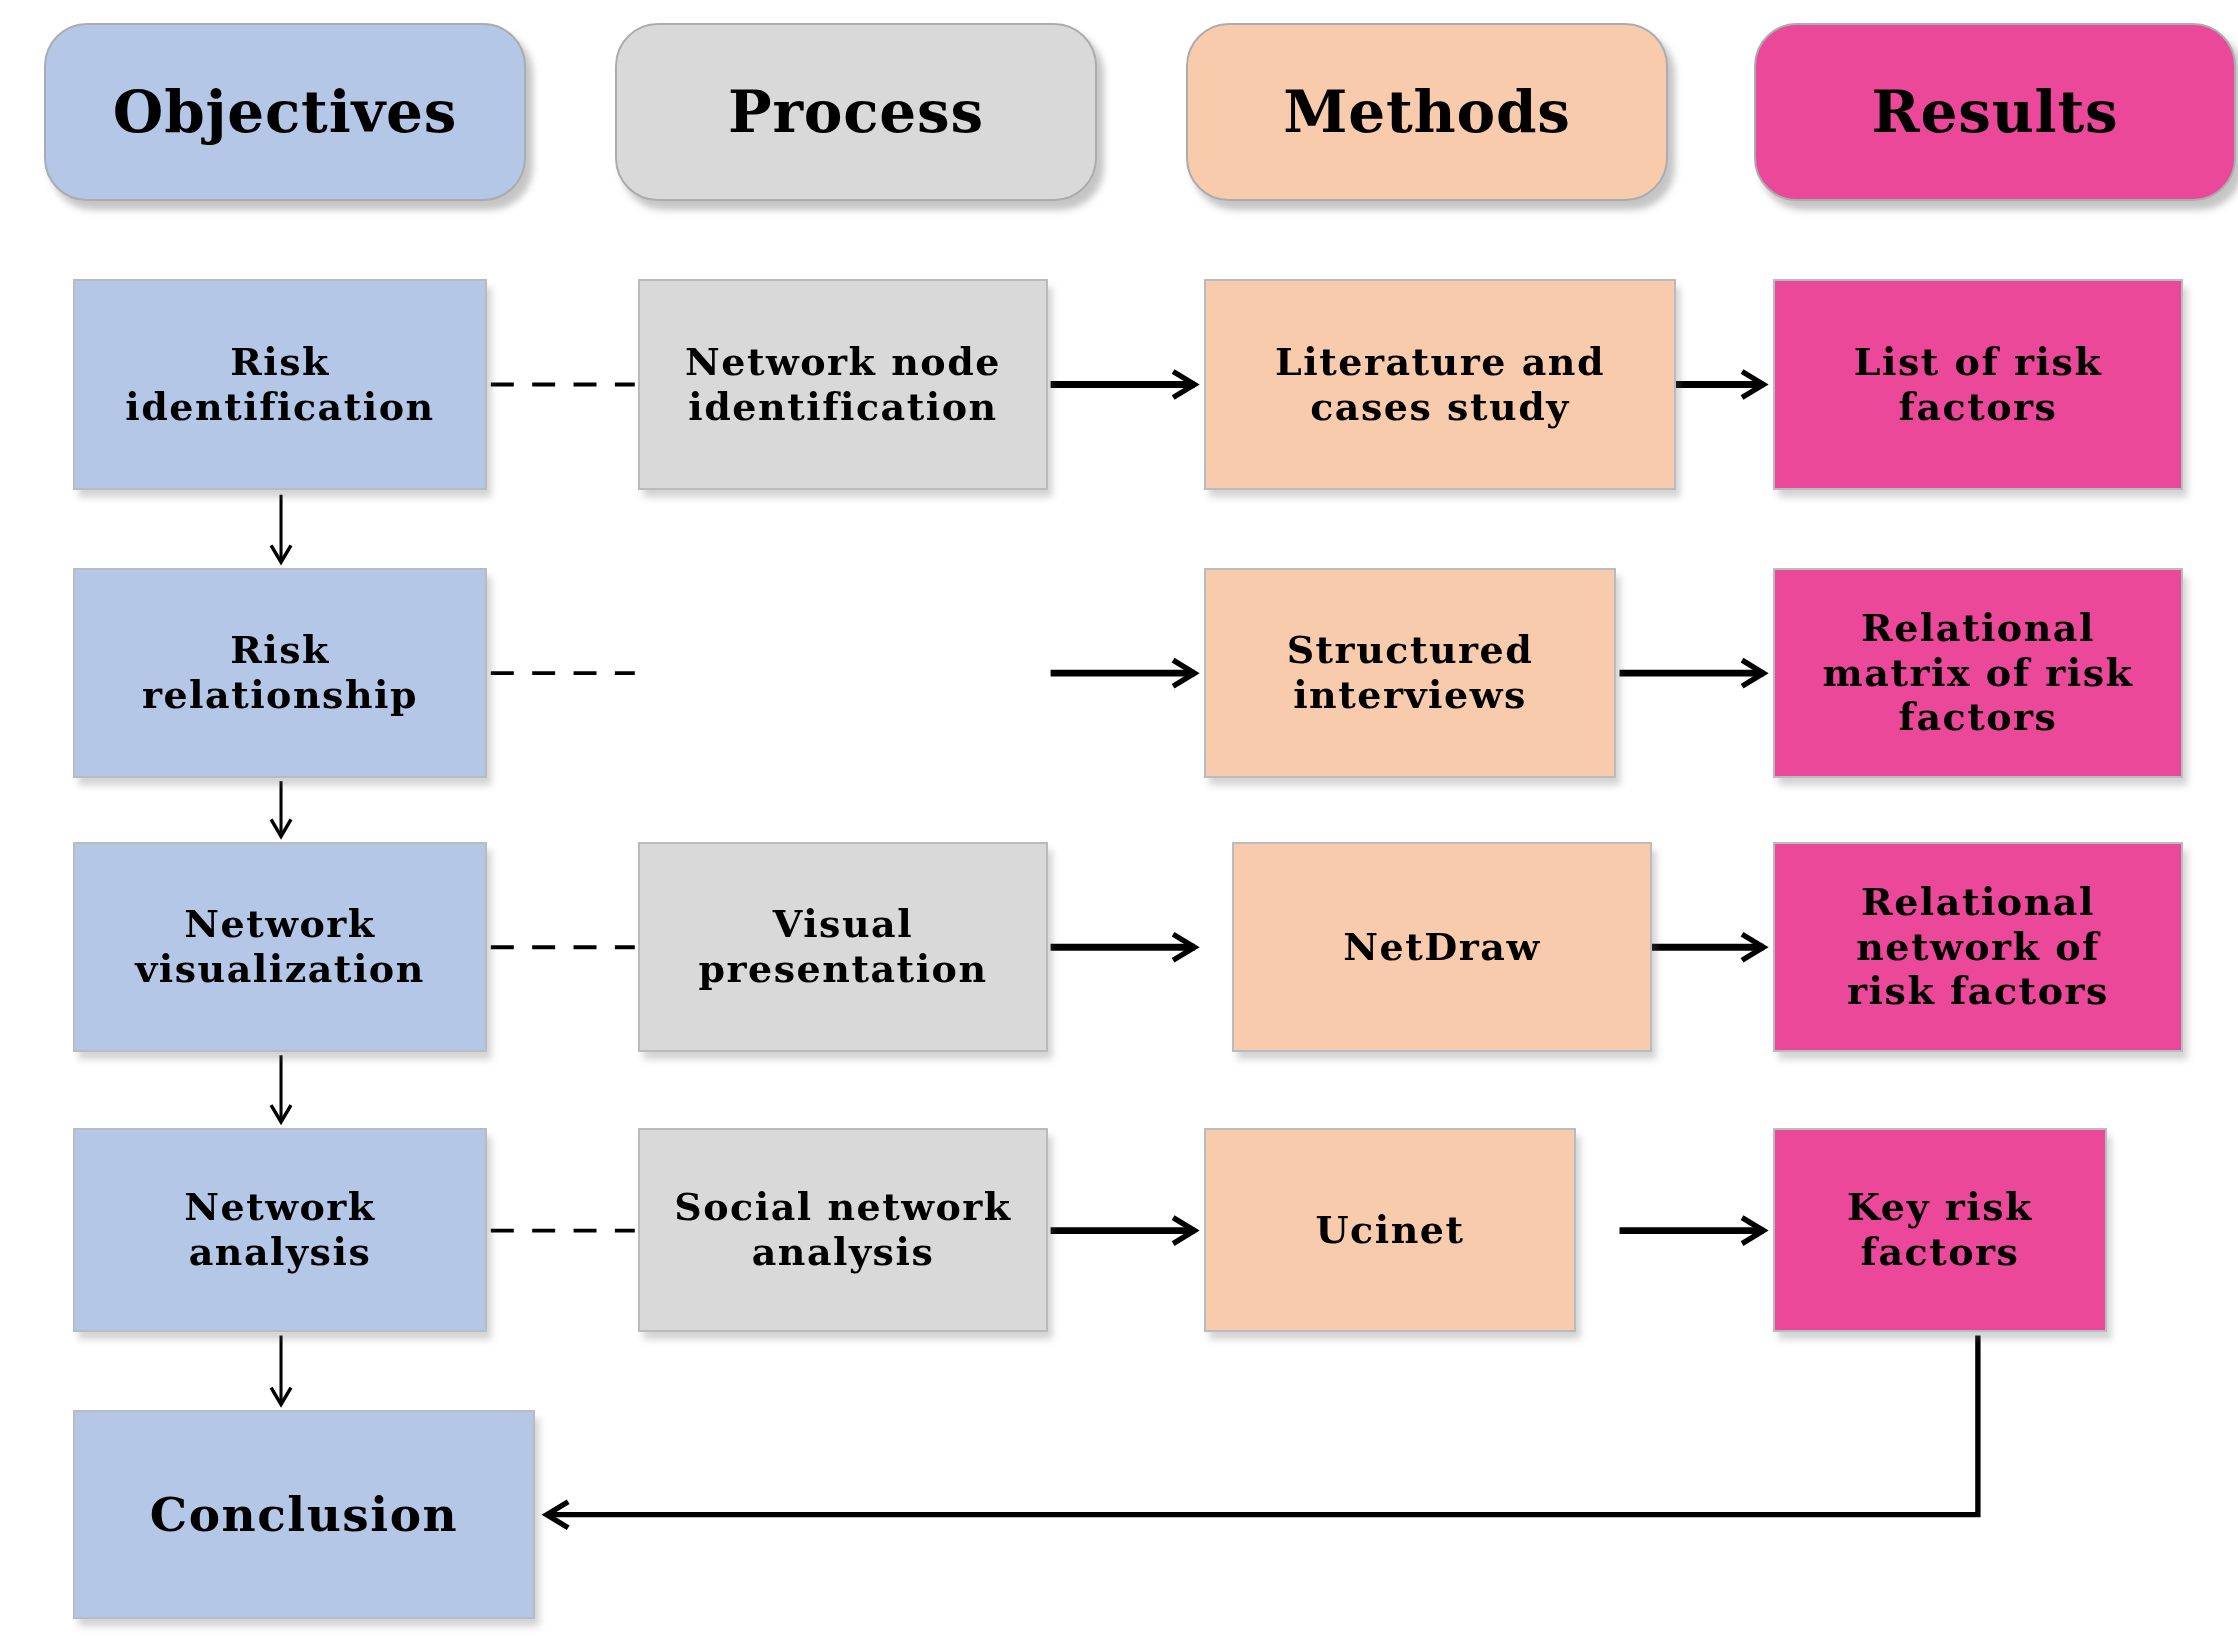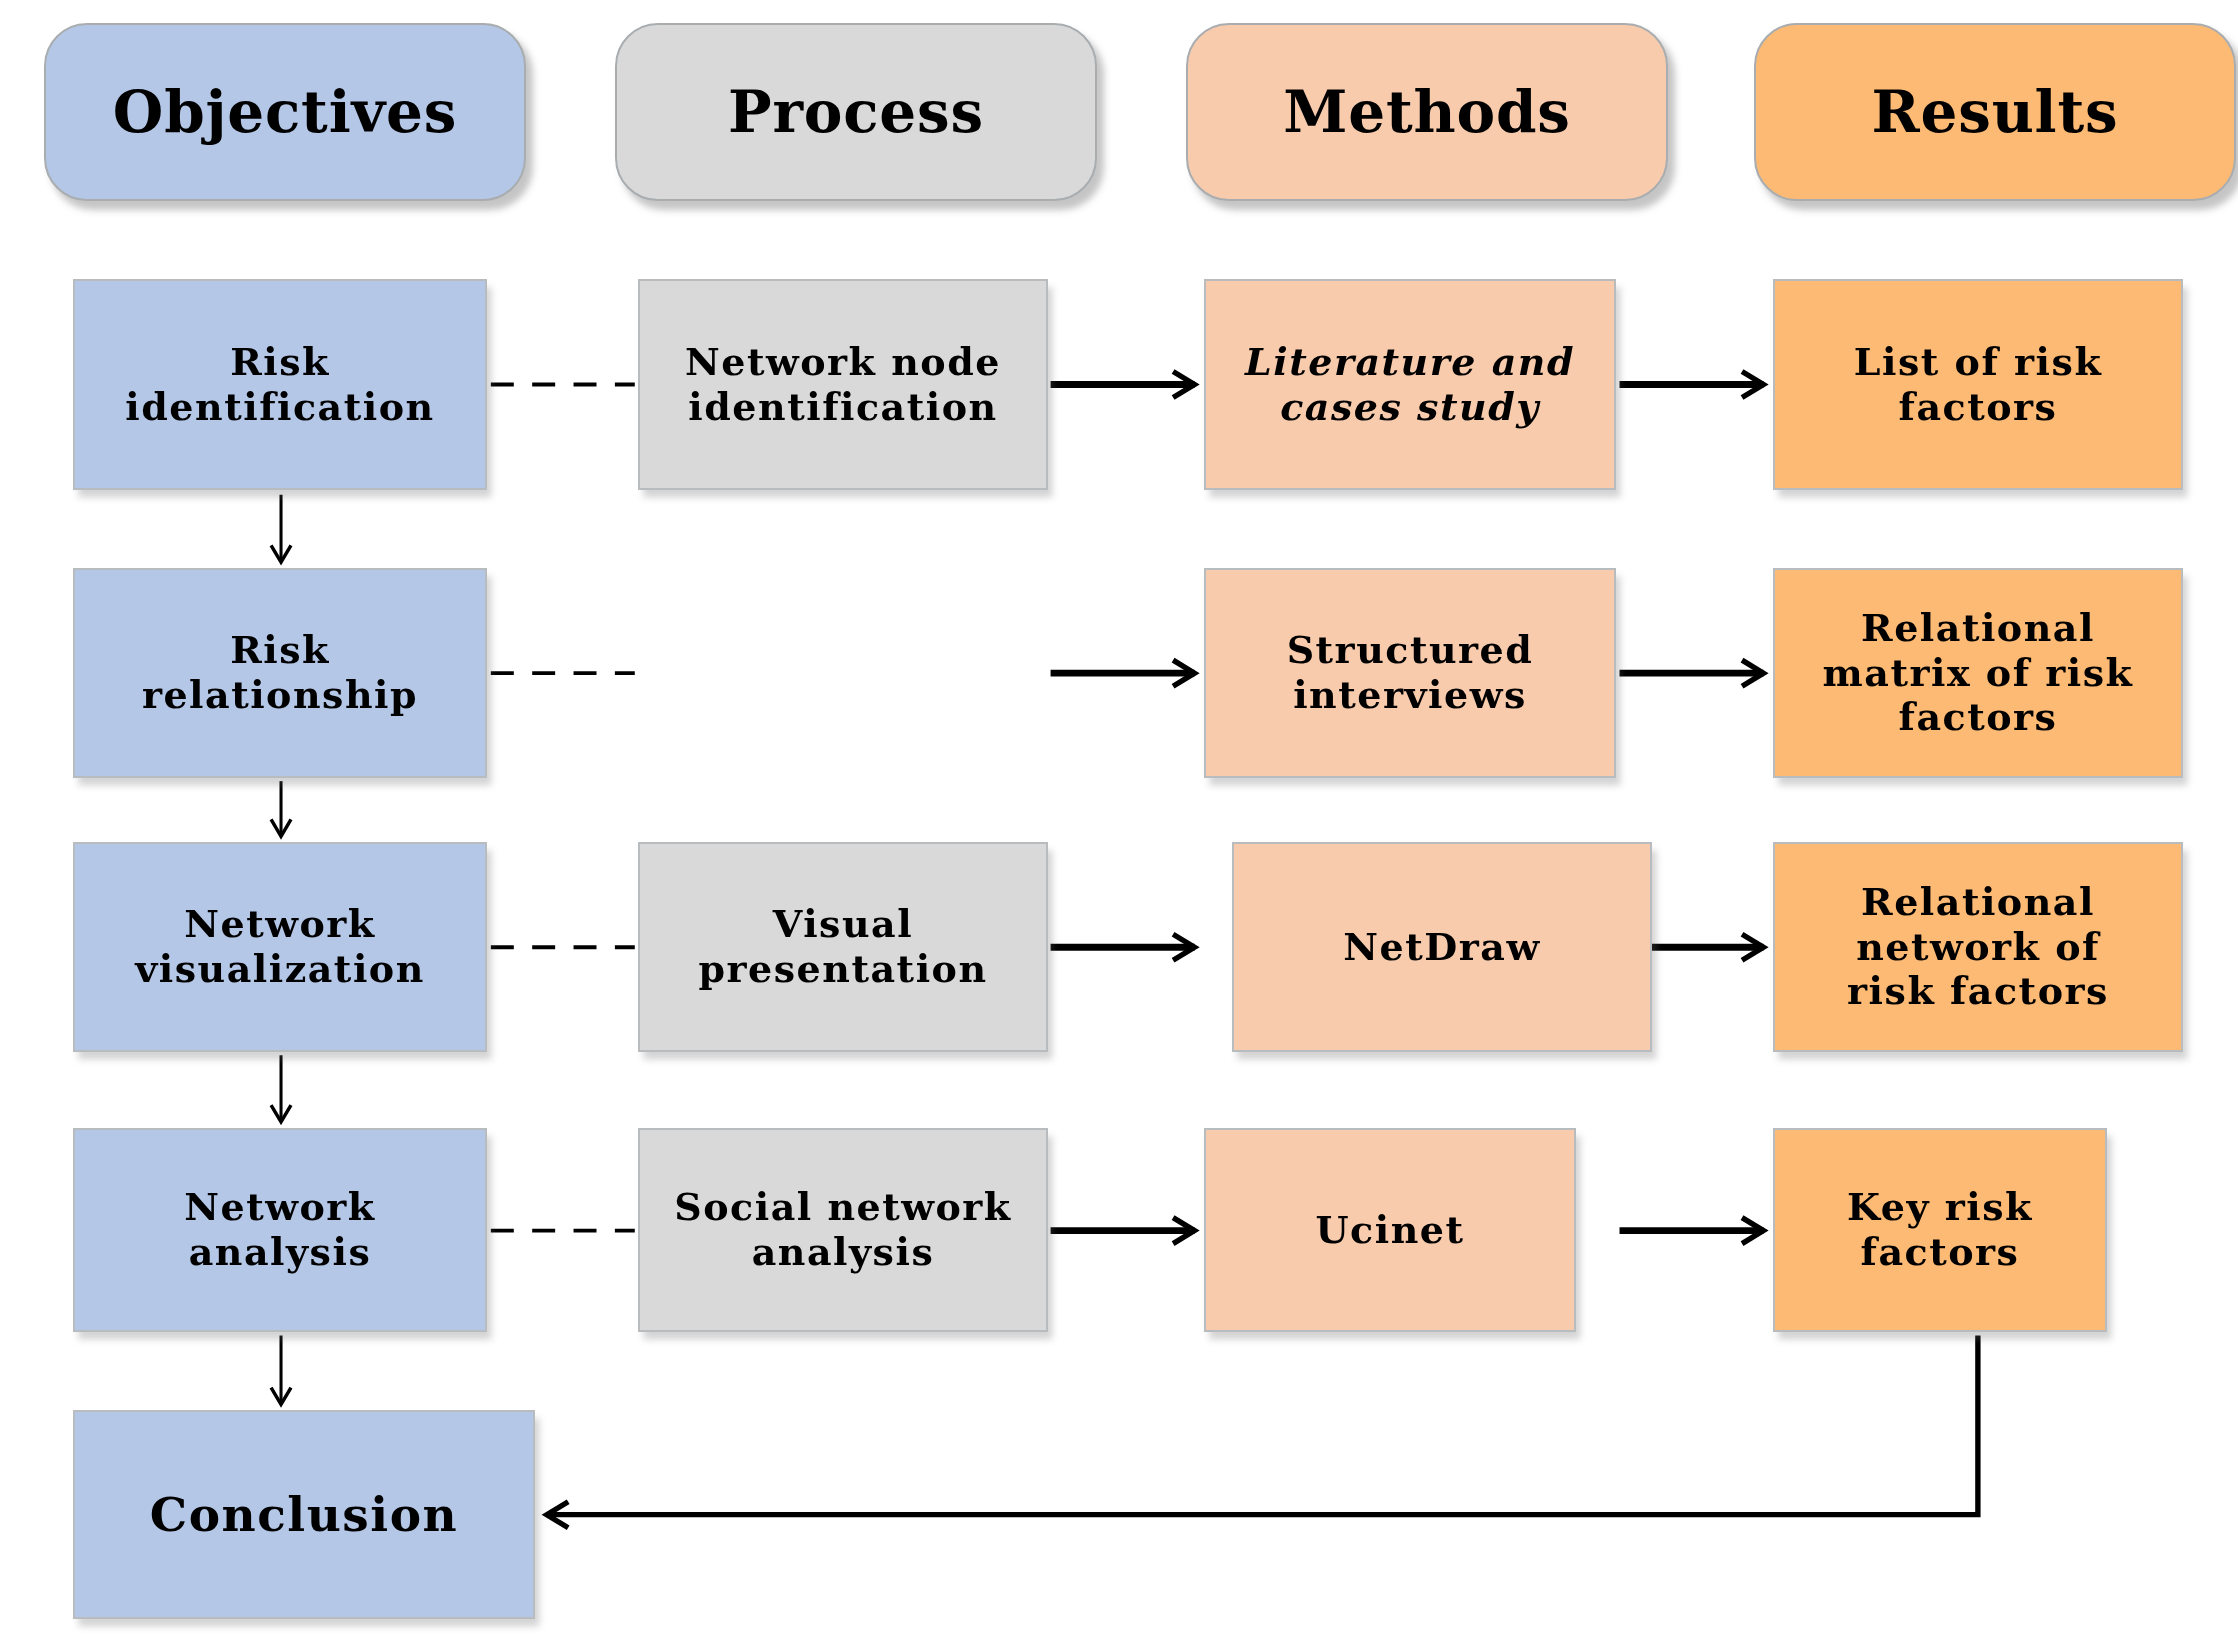--- a/index.html
+++ b/index.html
@@ -41,21 +41,21 @@
   .cell {
     border: 2.3px solid #b9bcbf;
     font-size: 38px;
     box-shadow: 5.4px 7.7px 6.9px rgba(110, 110, 110, 0.30);
     z-index: 2;
   }
   .conclusion-box { font-size: 47px; }
   .fill-blue   { background: #b4c7e7; }
   .fill-gray   { background: #d9d9d9; }
   .fill-orange { background: #f8cbad; }
-  .fill-green  { background: #fdba74; }
+  .fill-green  { background: #ec4899; }
 </style>
 </head>
 <body>
 
 <div class="canvas">
 
   <svg class="connectors" viewBox="0 0 2924 2152" xmlns="http://www.w3.org/2000/svg">
     <defs>
       <marker id="head-big" markerUnits="userSpaceOnUse" markerWidth="44" markerHeight="48" viewBox="-36 -24 44 48" refX="0" refY="0" orient="auto">
         <path d="M -28 -17 L 0 0 L -28 17" fill="none" stroke="#000000" stroke-width="7"></path>
@@ -90,21 +90,21 @@
 
   <div class="box header fill-blue" style="left:44px; top:23px; width:482px; height:178px;">Objectives</div>
   <div class="box header fill-gray" style="left:615px; top:23px; width:482px; height:178px;">Process</div>
   <div class="box header fill-orange" style="left:1186px; top:23px; width:482px; height:178px;">Methods</div>
   <div class="box header fill-green" style="left:1754px; top:23px; width:482px; height:178px;">Results</div>
 
   <div class="box cell fill-blue" style="left:73px; top:279px; width:414px; height:211px;">Risk
 identification</div>
   <div class="box cell fill-gray" style="left:638px; top:279px; width:410px; height:211px;">Network node
 identification</div>
-  <div class="box cell fill-orange" style="left:1204px; top:279px; width:412px; height:211px;font-style:italic;">Literature and
+  <div class="box cell fill-orange" style="left:1204px; top:279px; width:472px; height:211px;">Literature and
 cases study</div>
   <div class="box cell fill-green" style="left:1773px; top:279px; width:410px; height:211px;">List of risk
 factors</div>
 
   <div class="box cell fill-blue" style="left:73px; top:568px; width:414px; height:210px;">Risk
 relationship</div>
   <div class="box cell fill-orange" style="left:1204px; top:568px; width:412px; height:210px;">Structured
 interviews</div>
   <div class="box cell fill-green" style="left:1773px; top:568px; width:410px; height:210px;">Relational
 matrix of risk

